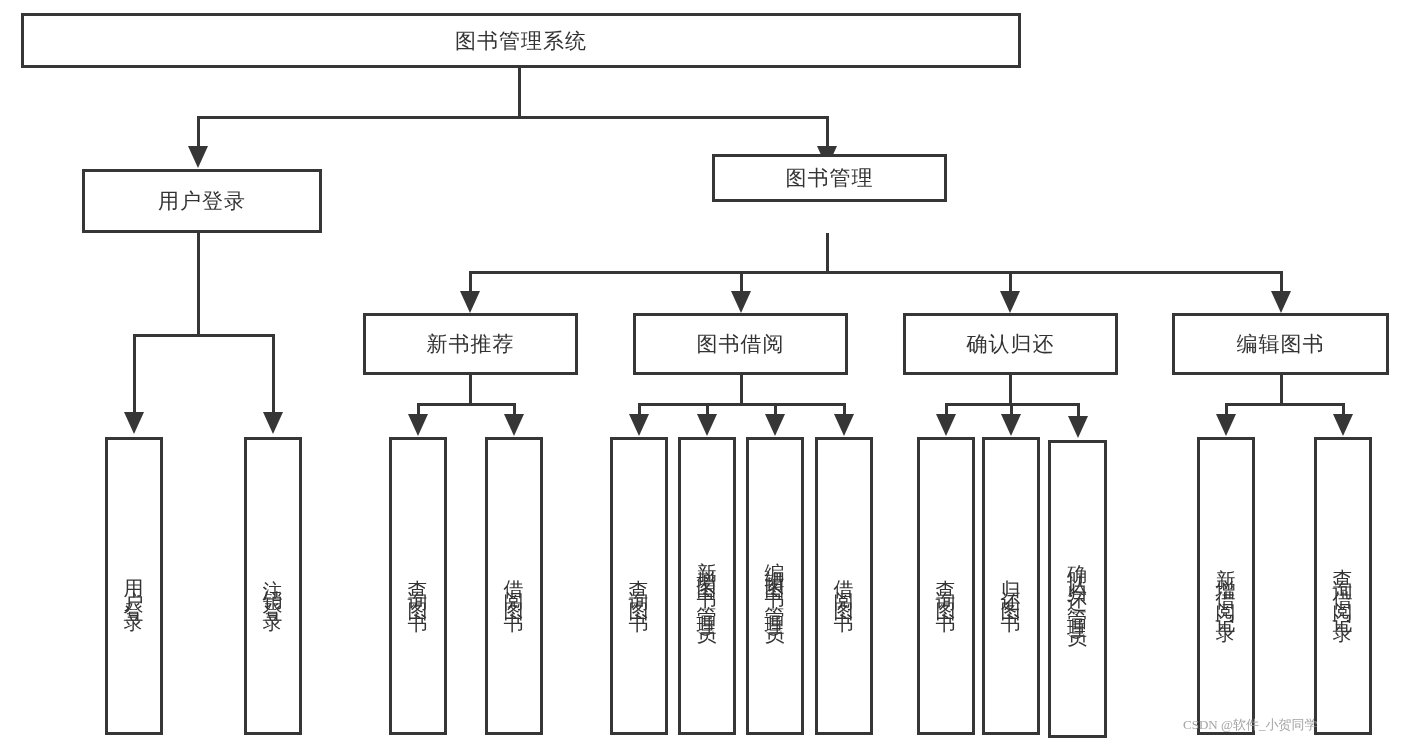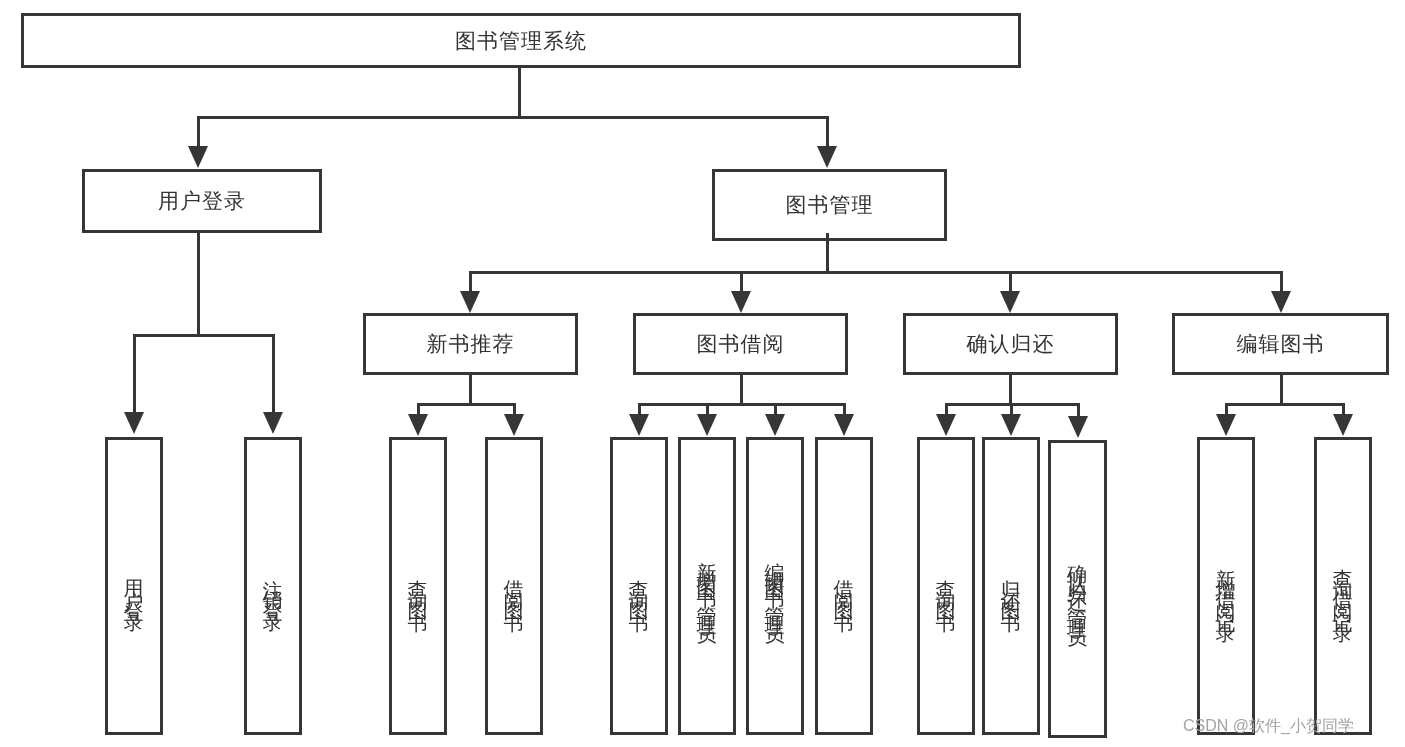--- a/index.html
+++ b/index.html
@@ -7,21 +7,21 @@
     --text:#333333;
     --wm:#a3a3a3;
     --bg:#ffffff;
   }
   html,body{margin:0;padding:0;background:#fff;}
   .canvas{
     position:relative;
     width:1405px;height:747px;
     background:var(--bg);
     overflow:hidden;
-    font-family:Liberation Sans, sans-serif;
+    font-family:Liberation Serif, serif;
     color:var(--text);
   }
   .box{
     position:absolute;
     box-sizing:border-box;
     border:3px solid var(--line);
     background:#fff;
     display:flex;
     align-items:center;
     justify-content:center;
@@ -43,21 +43,21 @@
   .hl{position:absolute;height:3px;background:var(--line);}
   .ar{
     position:absolute;width:0;height:0;
     border-left:10px solid transparent;
     border-right:10px solid transparent;
     border-top:22px solid var(--line);
   }
   .watermark{
     position:absolute;
     left:1183px;top:716px;
-    font-size:16px;
+    font-size:13px;
     color:var(--wm);
     white-space:nowrap;
     z-index:10;
   }
 </style>
 </head>
 <body>
 
 <div class="canvas">
 
@@ -68,21 +68,21 @@
   <div class="vl" style="left:518px;top:68px;height:49px;"></div>
   <div class="hl" style="left:197px;top:116px;width:632px;"></div>
   <div class="vl" style="left:197px;top:116px;height:33px;"></div>
   <div class="ar" style="left:188px;top:146px;"></div>
   <div class="vl" style="left:826px;top:116px;height:33px;"></div>
   <div class="ar" style="left:817px;top:146px;"></div>
 
   <div class="box" style="left:82px;top:169px;width:240px;height:64px;">
     <span class="htext">用户登录</span>
   </div>
-  <div class="box" style="left:712px;top:169px;width:235px;height:72px;">
+  <div class="box" style="left:712px;top:154px;width:235px;height:48px;">
     <span class="htext">图书管理</span>
   </div>
 
   <div class="vl" style="left:197px;top:233px;height:104px;"></div>
   <div class="hl" style="left:133px;top:334px;width:142px;"></div>
   <div class="vl" style="left:133px;top:334px;height:78px;"></div>
   <div class="ar" style="left:124px;top:412px;"></div>
   <div class="vl" style="left:272px;top:334px;height:78px;"></div>
   <div class="ar" style="left:263px;top:412px;"></div>
 

